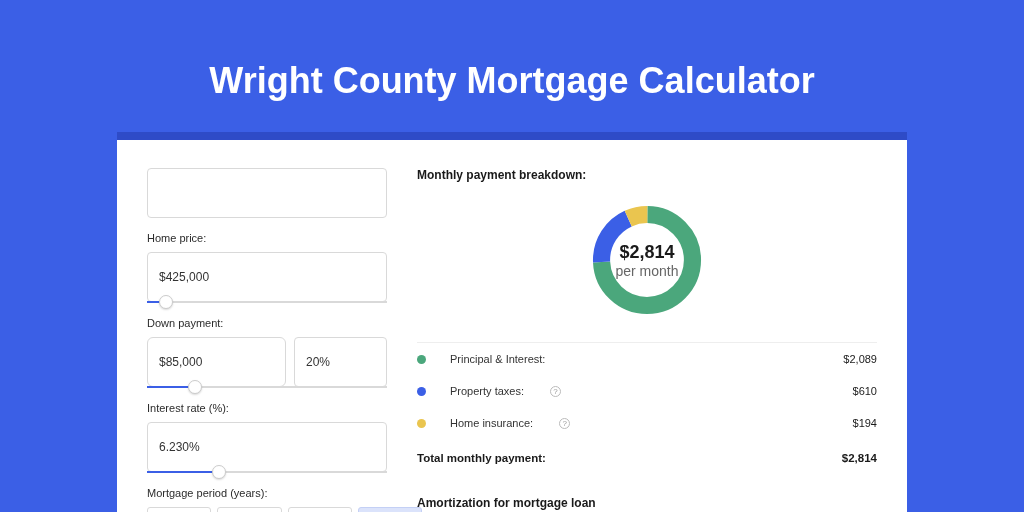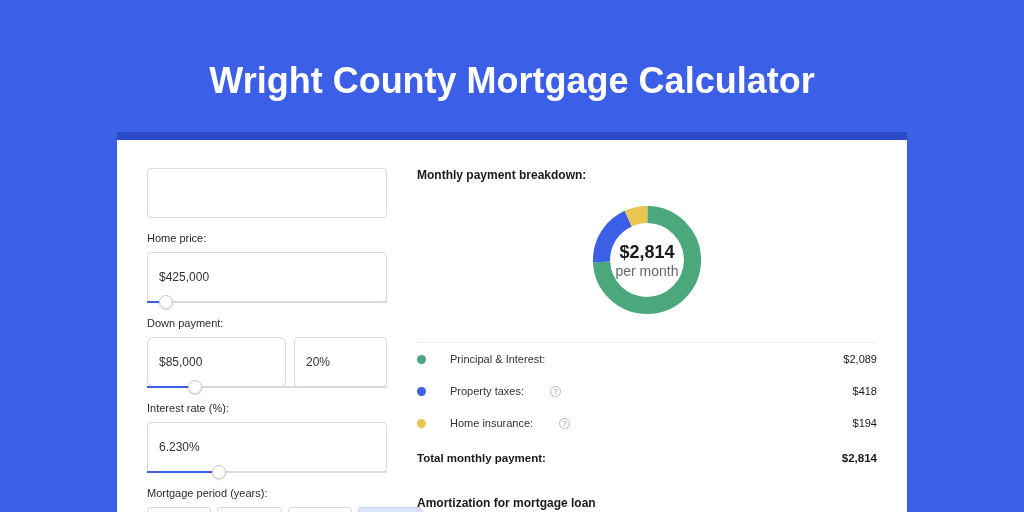--- a/index.html
+++ b/index.html
@@ -245,21 +245,21 @@
         </div>
         <span class="break-val">$2,089</span>
       </div>
 
       <div class="break-row">
         <div class="break-left">
           <span class="dot dot-blue"></span>
           <span>Property taxes:</span>
           <span class="info-icon">?</span>
         </div>
-        <span class="break-val">$418</span>
+        <span class="break-val">$610</span>
       </div>
 
       <div class="break-row">
         <div class="break-left">
           <span class="dot dot-yellow"></span>
           <span>Home insurance:</span>
           <span class="info-icon">?</span>
         </div>
         <span class="break-val">$194</span>
       </div>

